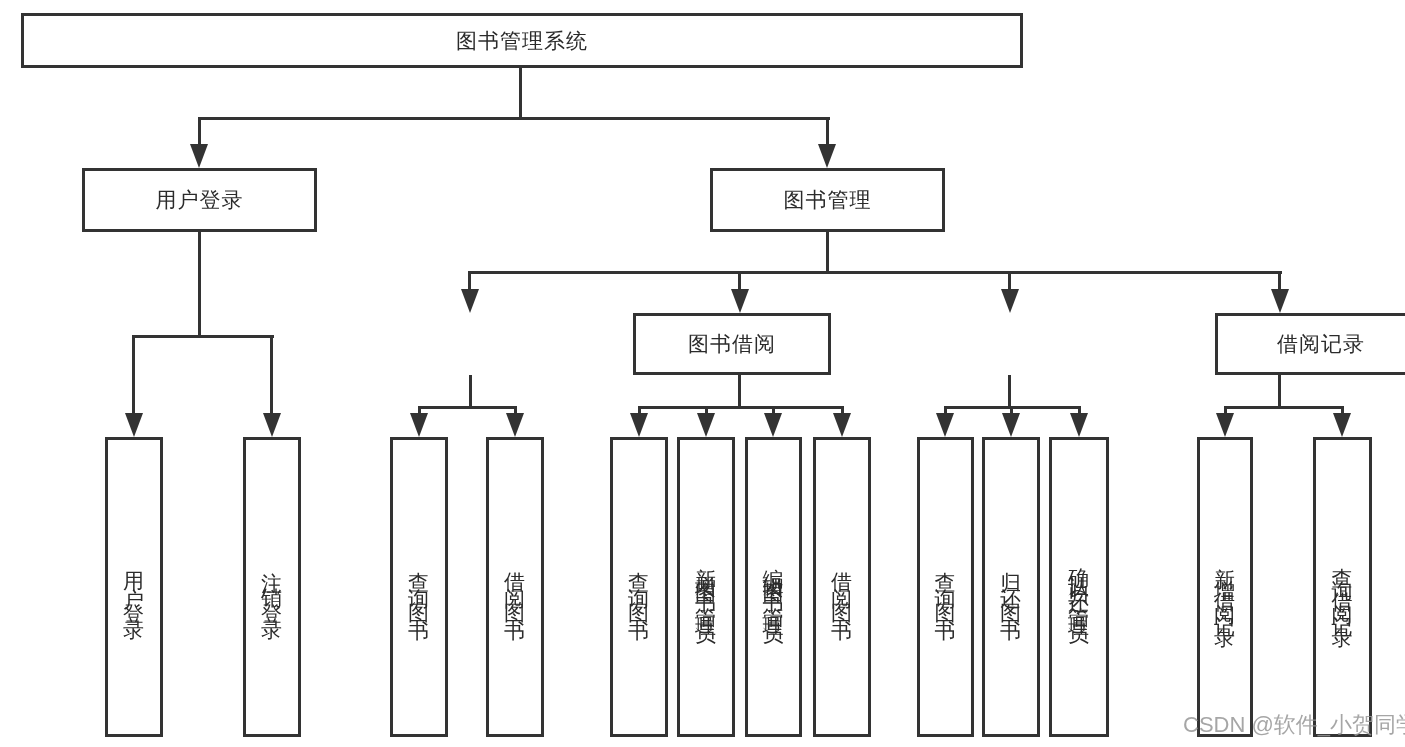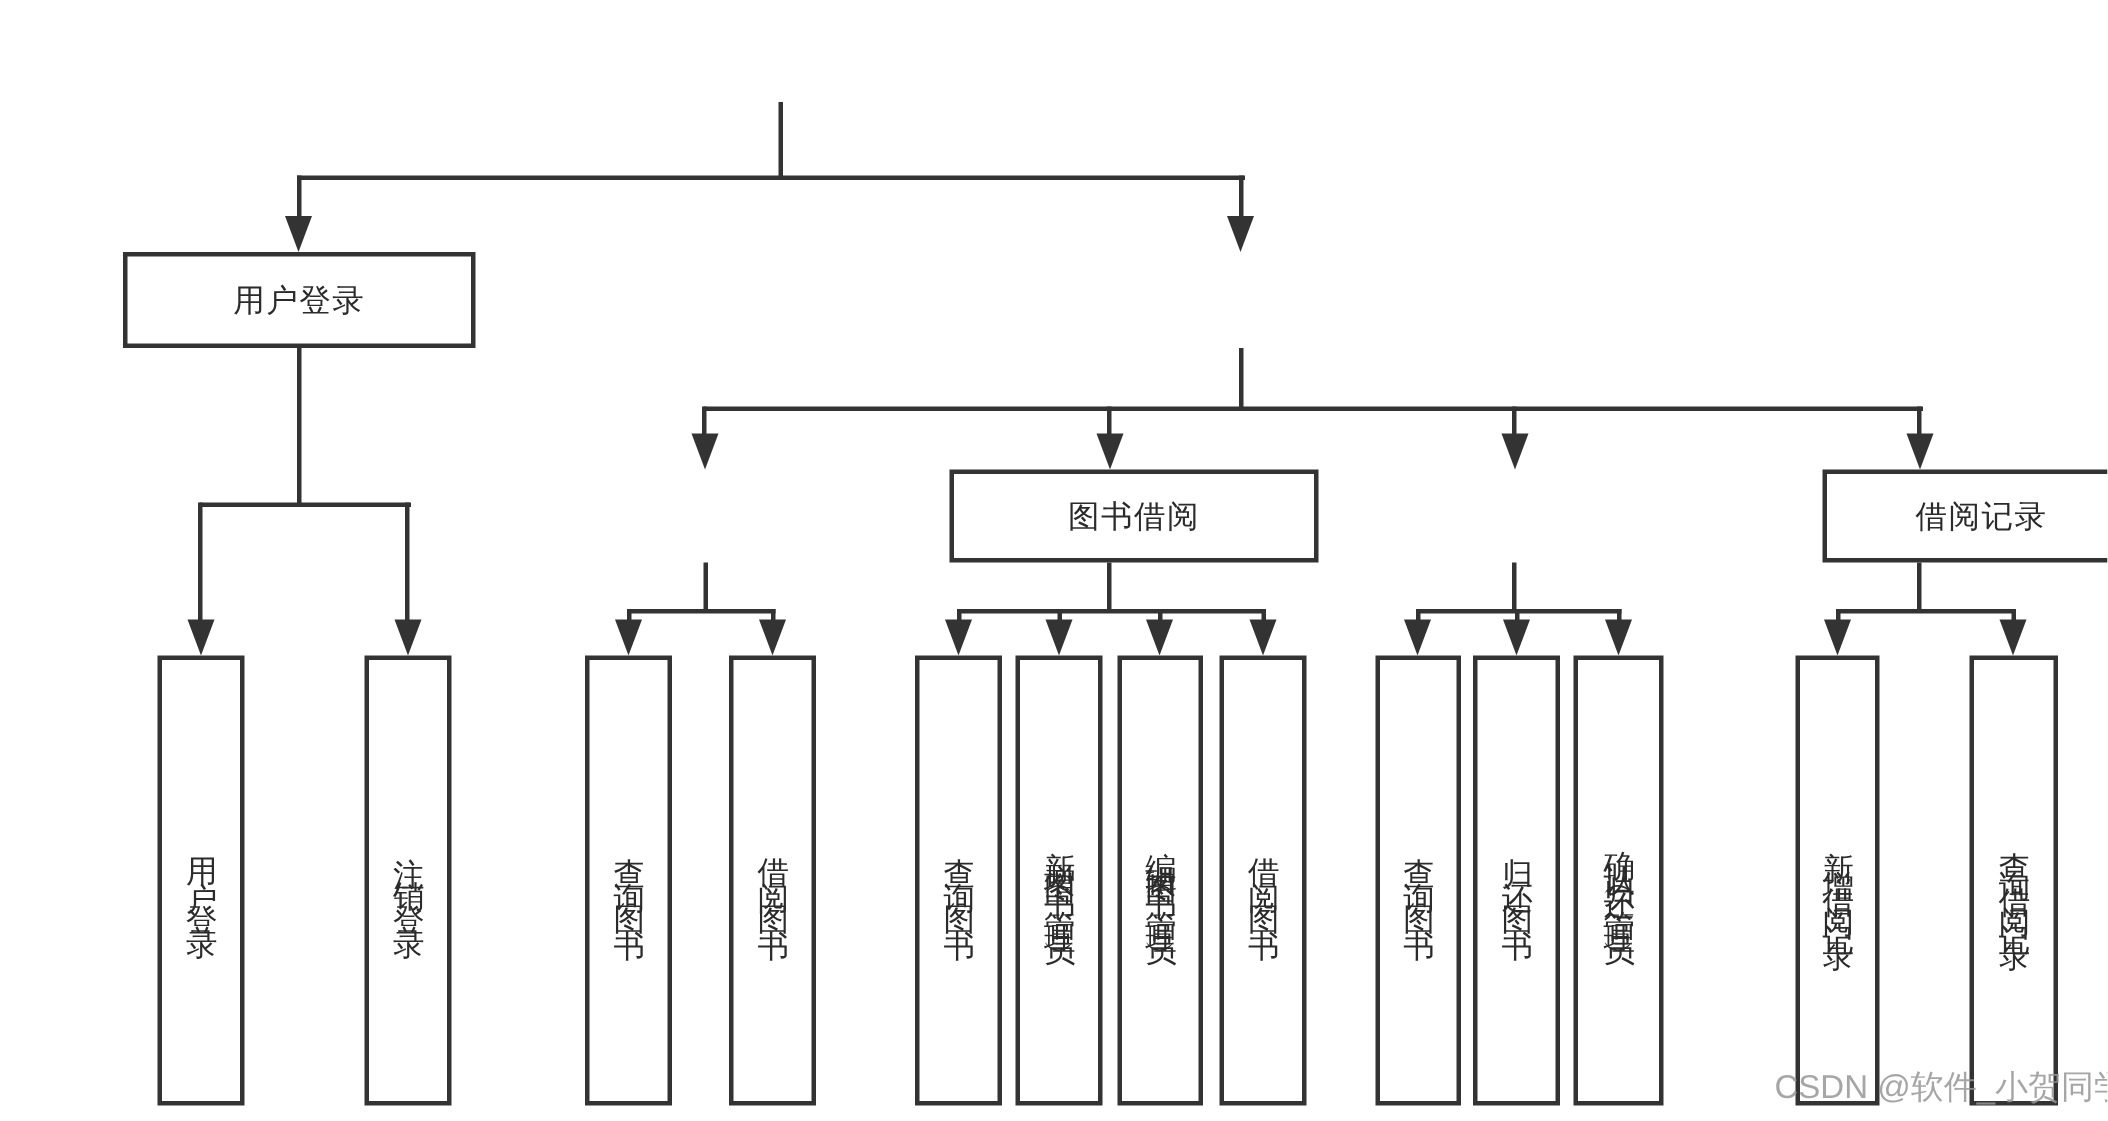--- a/index.html
+++ b/index.html
@@ -33,49 +33,51 @@
   .watermark{
     position:absolute;left:1183px;top:710px;z-index:5;
     font-size:22px;color:rgba(150,150,150,0.85);white-space:nowrap;
   }
 </style>
 </head>
 <body>
 
 <div class="canvas">
 
+  <div class="hbox" style="left:21px;top:13px;width:1002px;height:55px;">图书管理系统</div>
 
   <div class="vl" style="left:519px;top:68px;height:52px;"></div>
   <div class="hl" style="left:198px;top:117px;width:632px;"></div>
   <div class="vl" style="left:198px;top:117px;height:30px;"></div>
   <div class="ah" style="left:190px;top:144px;"></div>
   <div class="vl" style="left:826px;top:117px;height:30px;"></div>
   <div class="ah" style="left:818px;top:144px;"></div>
 
   <div class="hbox" style="left:82px;top:168px;width:235px;height:64px;">用户登录</div>
+  <div class="hbox" style="left:710px;top:168px;width:235px;height:64px;">图书管理</div>
 
   <div class="vl" style="left:198px;top:232px;height:106px;"></div>
   <div class="hl" style="left:133px;top:335px;width:141px;"></div>
   <div class="vl" style="left:132px;top:335px;height:82px;"></div>
   <div class="ah" style="left:125px;top:413px;"></div>
   <div class="vl" style="left:270px;top:335px;height:82px;"></div>
   <div class="ah" style="left:263px;top:413px;"></div>
 
   <div class="vl" style="left:826px;top:232px;height:42px;"></div>
   <div class="hl" style="left:469px;top:271px;width:813px;"></div>
   <div class="vl" style="left:468px;top:271px;height:22px;"></div>
   <div class="ah" style="left:461px;top:289px;"></div>
   <div class="vl" style="left:738px;top:271px;height:22px;"></div>
   <div class="ah" style="left:731px;top:289px;"></div>
   <div class="vl" style="left:1008px;top:271px;height:22px;"></div>
   <div class="ah" style="left:1001px;top:289px;"></div>
   <div class="vl" style="left:1278px;top:271px;height:22px;"></div>
   <div class="ah" style="left:1271px;top:289px;"></div>
 
-  <div class="hbox" style="left:633px;top:313px;width:246px;height:62px;">图书借阅</div>
+  <div class="hbox" style="left:633px;top:313px;width:198px;height:62px;">图书借阅</div>
   <div class="hbox" style="left:1173px;top:313px;width:212px;height:62px;margin-left:42px;">借阅记录</div>
 
   <div class="vl" style="left:469px;top:375px;height:33px;"></div>
   <div class="hl" style="left:418px;top:406px;width:99px;"></div>
   <div class="vl" style="left:418px;top:406px;height:10px;"></div>
   <div class="ah" style="left:410px;top:413px;"></div>
   <div class="vl" style="left:514px;top:406px;height:10px;"></div>
   <div class="ah" style="left:506px;top:413px;"></div>
 
   <div class="vl" style="left:738px;top:375px;height:33px;"></div>

